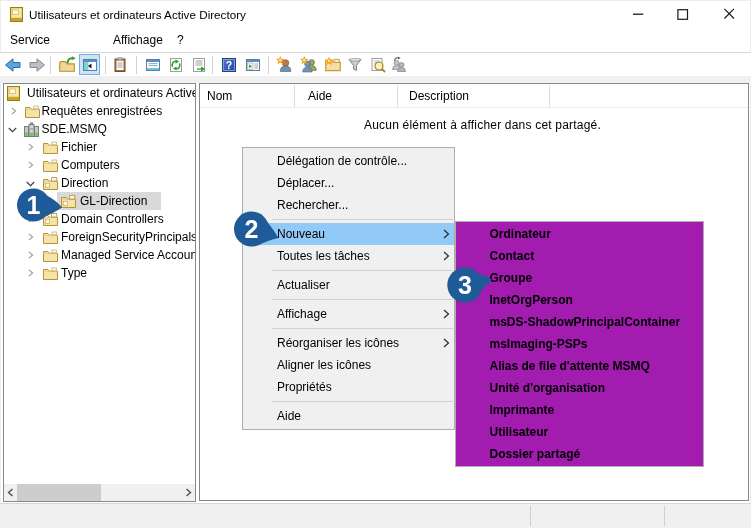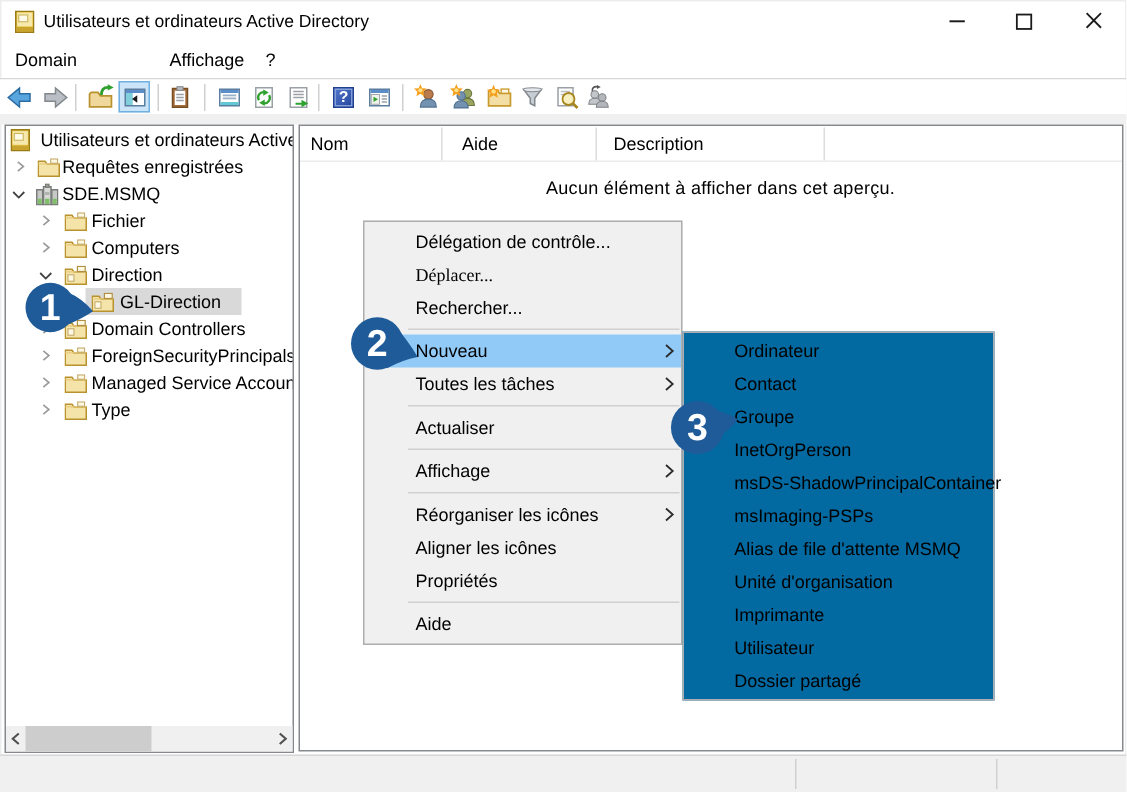--- a/index.html
+++ b/index.html
@@ -27,21 +27,21 @@
 </div>
 <div class="abs" style="left:29px;top:0;height:30px;line-height:30px;font-size:11.7px;">Utilisateurs et ordinateurs Active Directory</div>
 
 <svg class="abs" style="left:620px;top:0;" width="125" height="30" viewBox="0 0 125 30">
  <line x1="13" y1="14.2" x2="23.2" y2="14.2" stroke="#1a1a1a" stroke-width="1.3"></line>
  <rect x="57.9" y="9.7" width="9.6" height="9.6" fill="none" stroke="#1a1a1a" stroke-width="1.2"></rect>
  <line x1="104.4" y1="8.8" x2="114" y2="18.5" stroke="#1a1a1a" stroke-width="1.2"></line>
  <line x1="114" y1="8.8" x2="104.4" y2="18.5" stroke="#1a1a1a" stroke-width="1.2"></line>
 </svg>
 
-<div class="abs" style="left:10px;top:30px;height:22px;line-height:21px;">Domain</div>
+<div class="abs" style="left:10px;top:30px;height:22px;line-height:21px;">Service</div>
 <div class="abs" style="left:61px;top:30px;height:22px;line-height:21px;margin-top:24px;">Action</div>
 <div class="abs" style="left:113px;top:30px;height:22px;line-height:21px;">Affichage</div>
 <div class="abs" style="left:177px;top:30px;height:22px;line-height:21px;">?</div>
 <div class="abs" style="left:0;top:52px;width:751px;height:1px;background:#d7d7d7;"></div>
 
 <div id="toolbar" class="abs" style="left:0;top:53px;width:751px;height:23px;background:#fff;">
     <div class="abs" style="left:3.5px;top:2.5px;width:18px;height:18px;"><svg width="18" height="18" viewBox="0 0 18 18">
         <path d="M16,6.5 L9,6.5 L9,2.8 L1.5,9 L9,15.2 L9,11.5 L16,11.5 Z" fill="#58a6dd" stroke="#2b6ca3"></path>
       </svg></div>
     <div class="abs" style="left:27.5px;top:2.5px;width:18px;height:18px;"><svg width="18" height="18" viewBox="0 0 18 18">
@@ -279,30 +279,30 @@
 </div>
 
 <div class="win abs" style="left:199px;top:83px;width:550px;height:418px;"></div>
 <div class="abs" style="left:207px;top:83px;height:26px;line-height:27px;">Nom</div>
 <div class="abs" style="left:308px;top:83px;height:26px;line-height:27px;">Aide</div>
 <div class="abs" style="left:409px;top:83px;height:26px;line-height:27px;">Description</div>
 <div class="abs" style="left:294px;top:85px;width:1px;height:22px;background:#dcdcdc;"></div>
 <div class="abs" style="left:397px;top:85px;width:1px;height:22px;background:#dcdcdc;"></div>
 <div class="abs" style="left:549px;top:85px;width:1px;height:22px;background:#dcdcdc;"></div>
 <div class="abs" style="left:200px;top:107px;width:548px;height:1px;background:#ececec;"></div>
-<div class="abs" style="left:364px;top:118px;letter-spacing:0.2px;">Aucun élément à afficher dans cet aperçu.</div>
+<div class="abs" style="left:364px;top:118px;letter-spacing:0.2px;">Aucun élément à afficher dans cet partagé.</div>
 
 <div class="abs" style="left:0;top:503px;width:751px;height:25px;background:#f0f0f0;border-top:1px solid #d7d7d7;box-sizing:border-box;">
  <div class="abs" style="left:530px;top:2px;width:1px;height:20px;background:#d0d0d0;"></div>
  <div class="abs" style="left:664px;top:2px;width:1px;height:20px;background:#d0d0d0;"></div>
 </div>
 
 <div id="menu" class="abs" style="left:242px;top:146.5px;width:212.5px;height:283px;background:#f0f0f0;border:1px solid #adadad;box-sizing:border-box;">
  <div class="mi" style="top:2px;">Délégation de contrôle...</div>
- <div class="mi" style="top:24px;font-family:Liberation Serif, serif;">Déplacer...</div>
+ <div class="mi" style="top:24px;">Déplacer...</div>
  <div class="mi" style="top:46px;">Rechercher...</div>
  <div class="msep" style="top:71px;"></div>
  <div class="mi" style="top:75px;background:#91c9f7;">Nouveau</div>
  <svg class="marr" style="top:75px;" viewBox="0 0 10 22">
       <polyline points="3,7 7.5,11 3,15" fill="none" stroke="#2b2b2b" stroke-width="1.2"></polyline>
     </svg>
  <div class="mi" style="top:97px;">Toutes les tâches</div>
  <svg class="marr" style="top:97px;" viewBox="0 0 10 22">
       <polyline points="3,7 7.5,11 3,15" fill="none" stroke="#2b2b2b" stroke-width="1.2"></polyline>
     </svg>
@@ -317,21 +317,21 @@
  <div class="mi" style="top:184px;">Réorganiser les icônes</div>
  <svg class="marr" style="top:184px;" viewBox="0 0 10 22">
       <polyline points="3,7 7.5,11 3,15" fill="none" stroke="#2b2b2b" stroke-width="1.2"></polyline>
     </svg>
  <div class="mi" style="top:206px;">Aligner les icônes</div>
  <div class="mi" style="top:228px;">Propriétés</div>
  <div class="msep" style="top:253px;"></div>
  <div class="mi" style="top:257px;">Aide</div>
 </div>
 
-<div id="submenu" class="abs" style="left:454.5px;top:220.5px;width:208px;height:246px;background:#0369a1;border:1px solid #adadad;box-sizing:border-box;">
+<div id="submenu" class="abs" style="left:454.5px;top:220.5px;width:249px;height:246px;background:#a21caf;border:1px solid #adadad;box-sizing:border-box;font-weight:bold;">
  <div class="mi" style="top:1px;">Ordinateur</div>
  <div class="mi" style="top:23px;">Contact</div>
  <div class="mi" style="top:45px;">Groupe</div>
  <div class="mi" style="top:67px;">InetOrgPerson</div>
  <div class="mi" style="top:89px;">msDS-ShadowPrincipalContainer</div>
  <div class="mi" style="top:111px;">msImaging-PSPs</div>
  <div class="mi" style="top:133px;">Alias de file d'attente MSMQ</div>
  <div class="mi" style="top:155px;">Unité d'organisation</div>
  <div class="mi" style="top:177px;">Imprimante</div>
  <div class="mi" style="top:199px;">Utilisateur</div>

